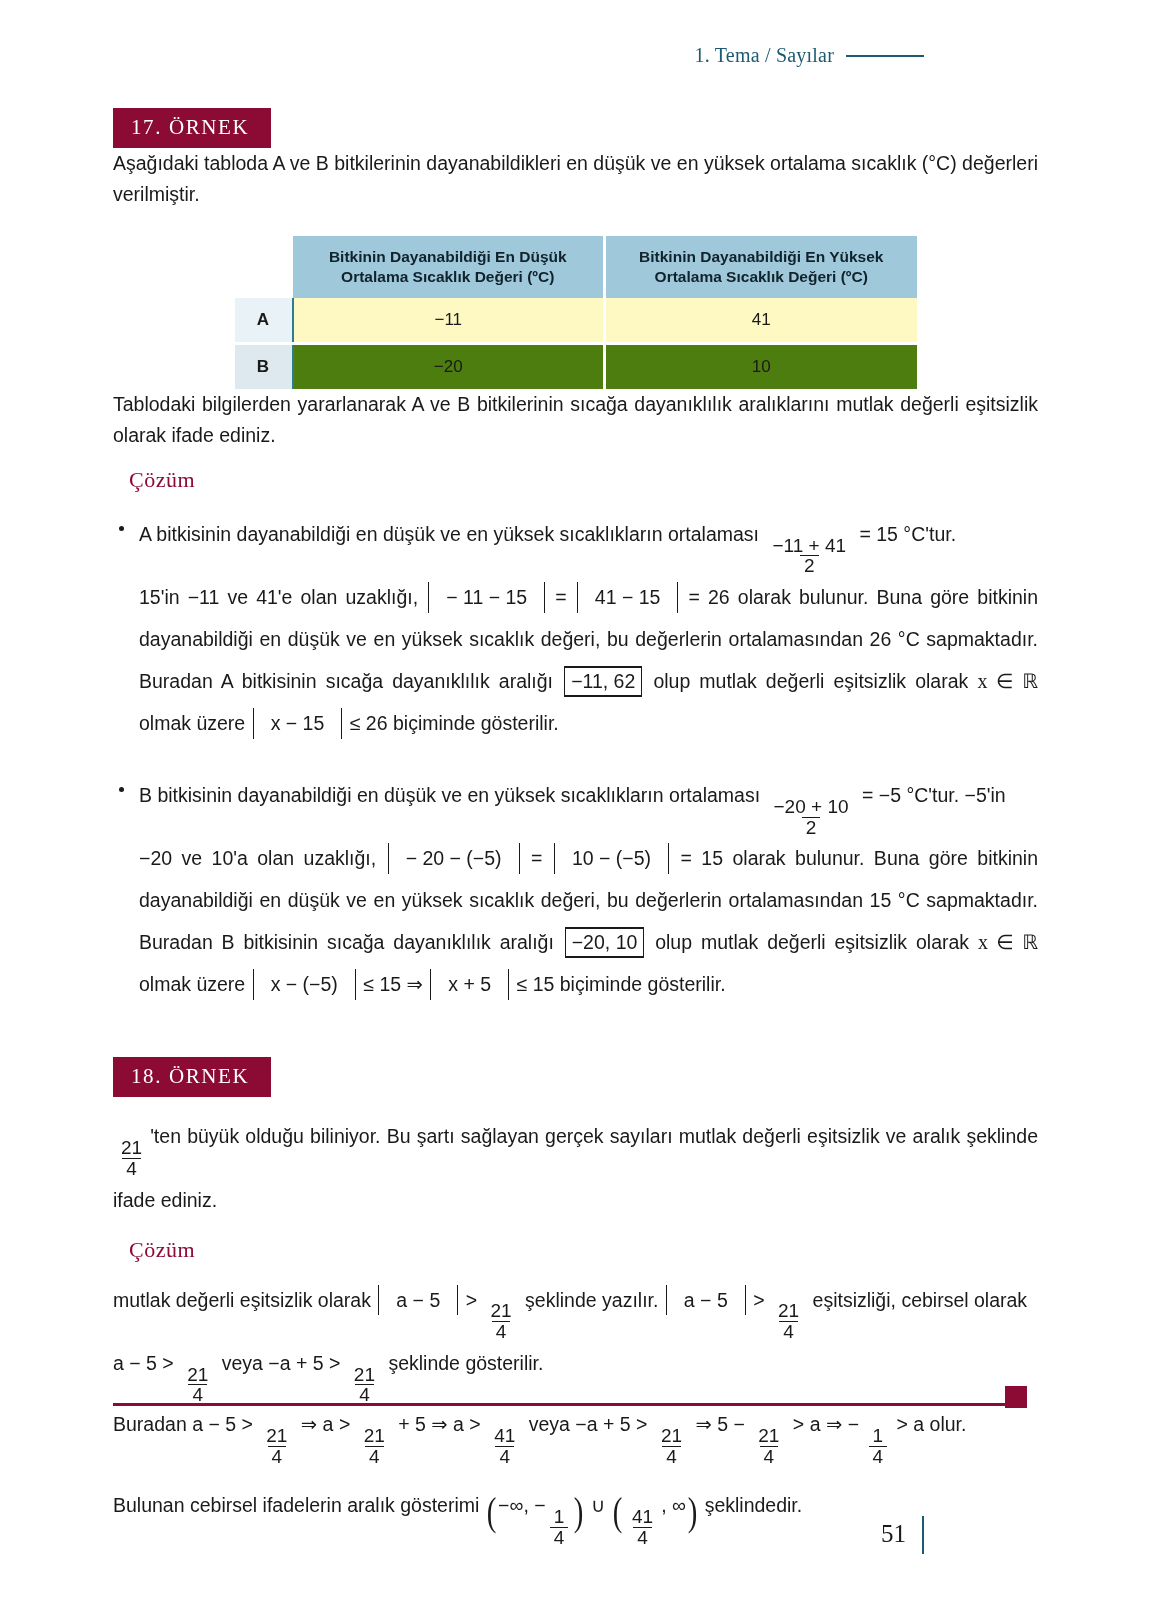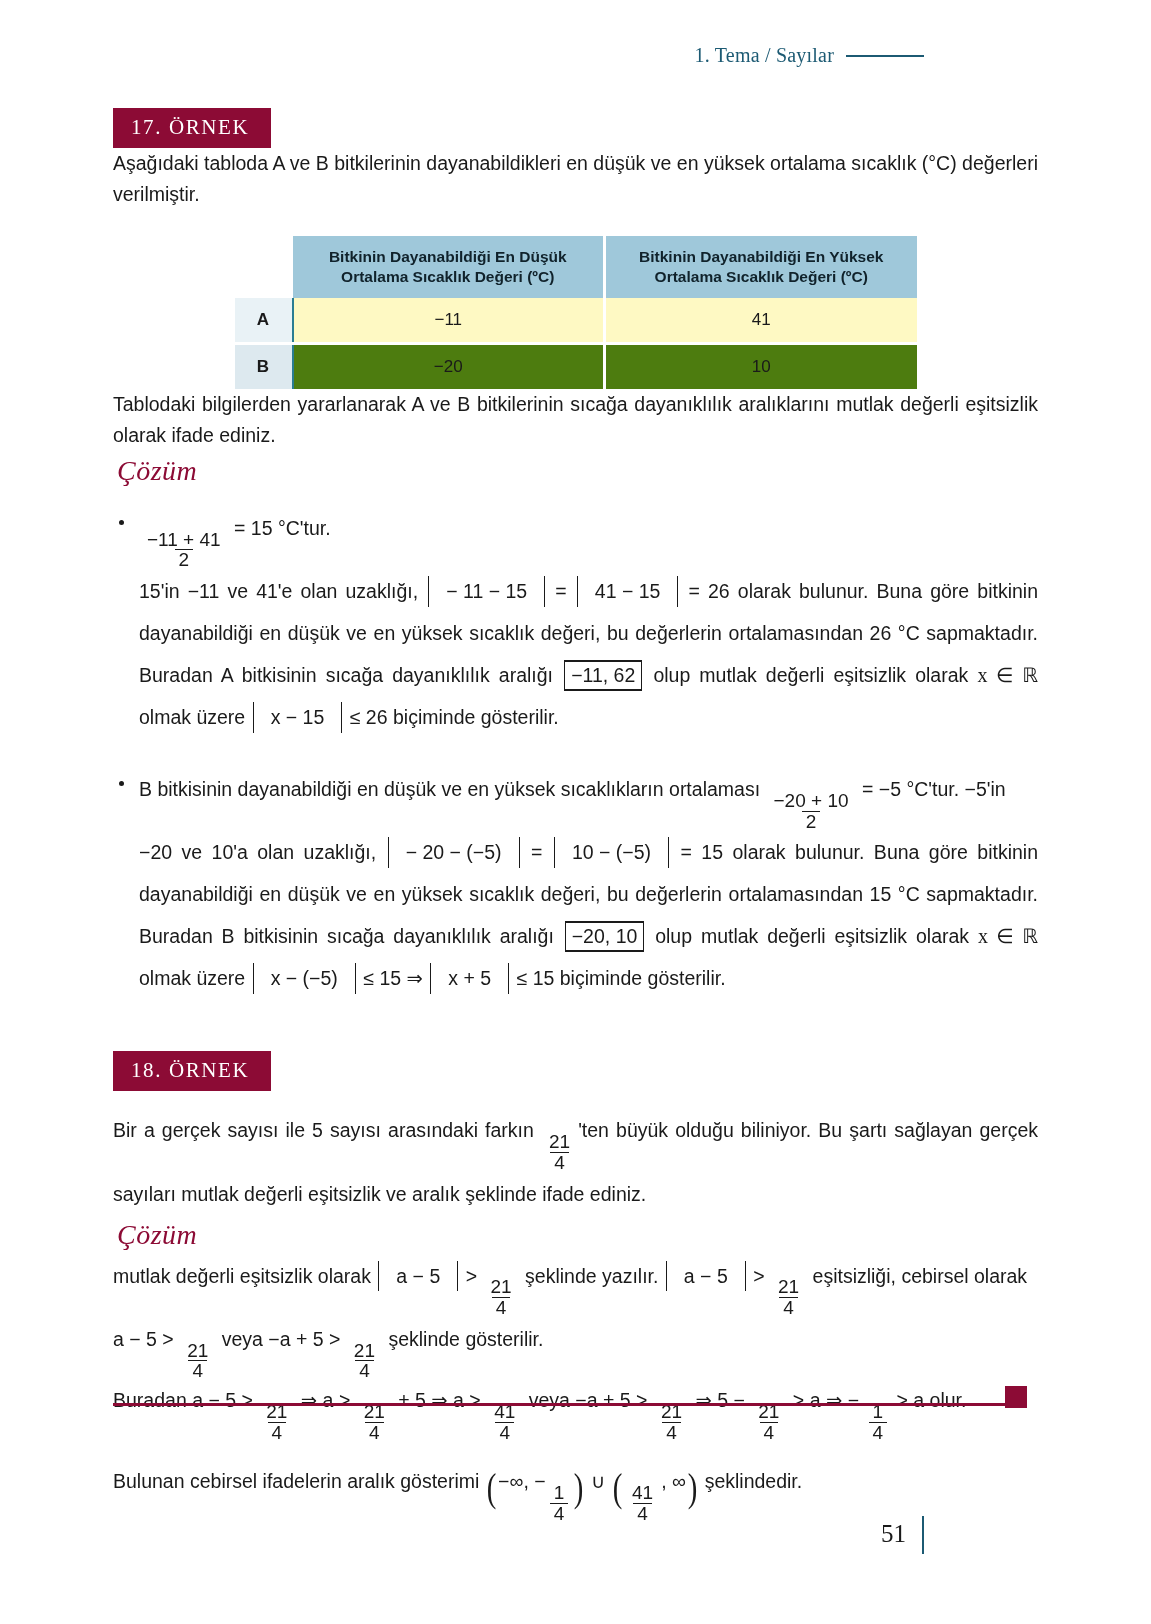--- a/index.html
+++ b/index.html
@@ -65,21 +65,21 @@
     border-right:3px solid #ffffff;
   }
   td.cell.last{border-right:none;}
   tr.alt td.rowlabel{background:#dde9ef;}
   tr.alt td.cell{background:#4d7c0f;}
   tr.rowA td{border-bottom:3px solid #ffffff;}
 
   
   .cozum{
     font-family:"Liberation Serif", serif;
-    color:#8c0b35;font-size:28px;margin:4px;letter-spacing:.5px;font-style:italic;
+    color:#8c0b35;font-size:22px;margin:16px;letter-spacing:.5px;
   }
   .frac{
     display:inline-flex;flex-direction:column;align-items:center;
     vertical-align:-0.55em;margin:0 4px;line-height:1.04;
   }
   .frac .num{padding:0 4px;font-size:19px;}
   .frac .den{padding:0 4px;font-size:19px;border-top:1.6px solid #1a1a1a;}
   .abs{
     display:inline-block;border-left:1.4px solid #1a1a1a;border-right:1.4px solid #1a1a1a;
     padding:2px 17px;margin:0 2px;line-height:1.35;
@@ -180,20 +180,21 @@
       </table>
     </div>
 
     <p class="body mt26">Tablodaki bilgilerden yararlanarak A ve B bitkilerinin sıcağa dayanıklılık aralıklarını mutlak değerli eşitsizlik olarak ifade ediniz.</p>
 
     <p class="cozum mt26">Çözüm</p>
 
     <ul class="bul">
       <li>
         <div class="lineblk">
+          <span>A bitkisinin dayanabildiği en düşük ve en yüksek sıcaklıkların ortalaması</span>
           <span class="frac">
             <span class="num">−11 + 41</span>
             <span class="den">2</span>
           </span>
           <span>= 15 °C'tur.</span>
         </div>
         <div class="lineblk">
           <span>15'in −11 ve 41'e olan uzaklığı,</span>
           <span class="abs">− 11 − 15</span>
           <span>=</span>
@@ -235,21 +236,20 @@
           <span>≤ 15 biçiminde gösterilir.</span>
         </div>
       </li>
     </ul>
 
     
     <div style="height:52px"></div>
     <span class="badge">18. ÖRNEK</span>
 
     <div class="lineblk mt18">
-      <span>Bir a gerçek sayısı ile 5 sayısı arasındaki farkın</span>
       <span class="frac">
         <span class="num">21</span>
         <span class="den">4</span>
       </span><span>'ten büyük olduğu biliniyor. Bu şartı sağlayan gerçek sayıları mutlak değerli eşitsizlik ve aralık şeklinde ifade ediniz.</span>
     </div>
 
     <p class="cozum mt26">Çözüm</p>
 
 
     <div class="lineblk">

